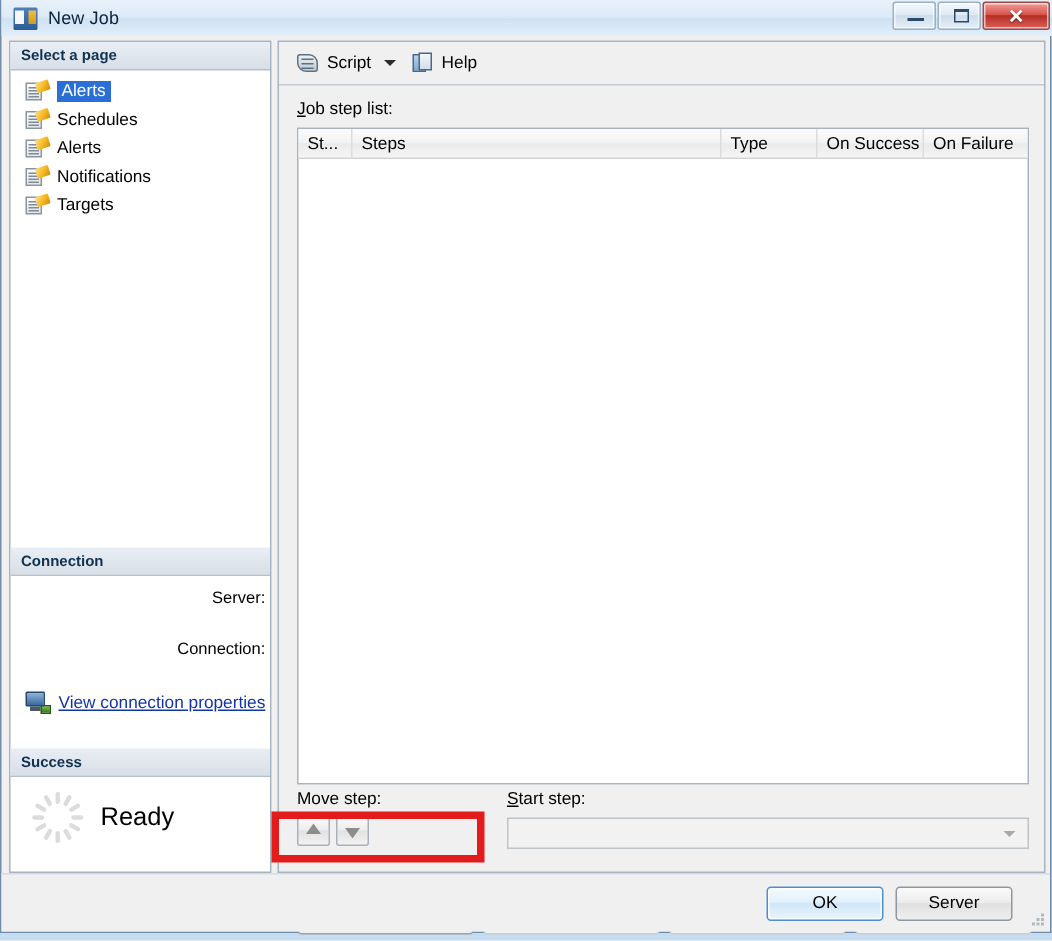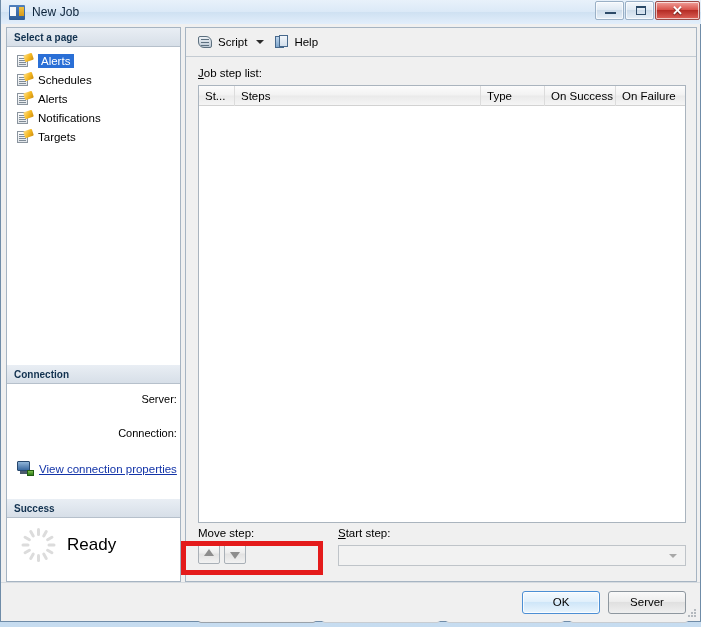--- a/index.html
+++ b/index.html
@@ -283,21 +283,21 @@
     width: 142px; height: 34px;
     border: 5px solid #e41b1b;
     pointer-events: none;
   }
 
   
   #footer {
     position: absolute; left: 0; bottom: 0; width: 699px; height: 39px;
     background: #f0f0f0; border-top: 1px solid #d6dbe0;
     display: flex; align-items: center; justify-content: flex-end;
-    padding-right: 14px; gap: 8px;
+    padding-right: 25px; gap: 8px;
   }
   .footbtn {
     width: 78px; height: 23px;
     border: 1px solid #8e979f; border-radius: 3px;
     background: linear-gradient(180deg,#fafafa 0%,#ededed 45%,#e0e0e0 50%,#efefef 100%);
     font-size: 11.5px;
     display:flex; align-items:center; justify-content:center;
   }
   .footbtn.default {
     border: 1px solid #4c8fd4;

